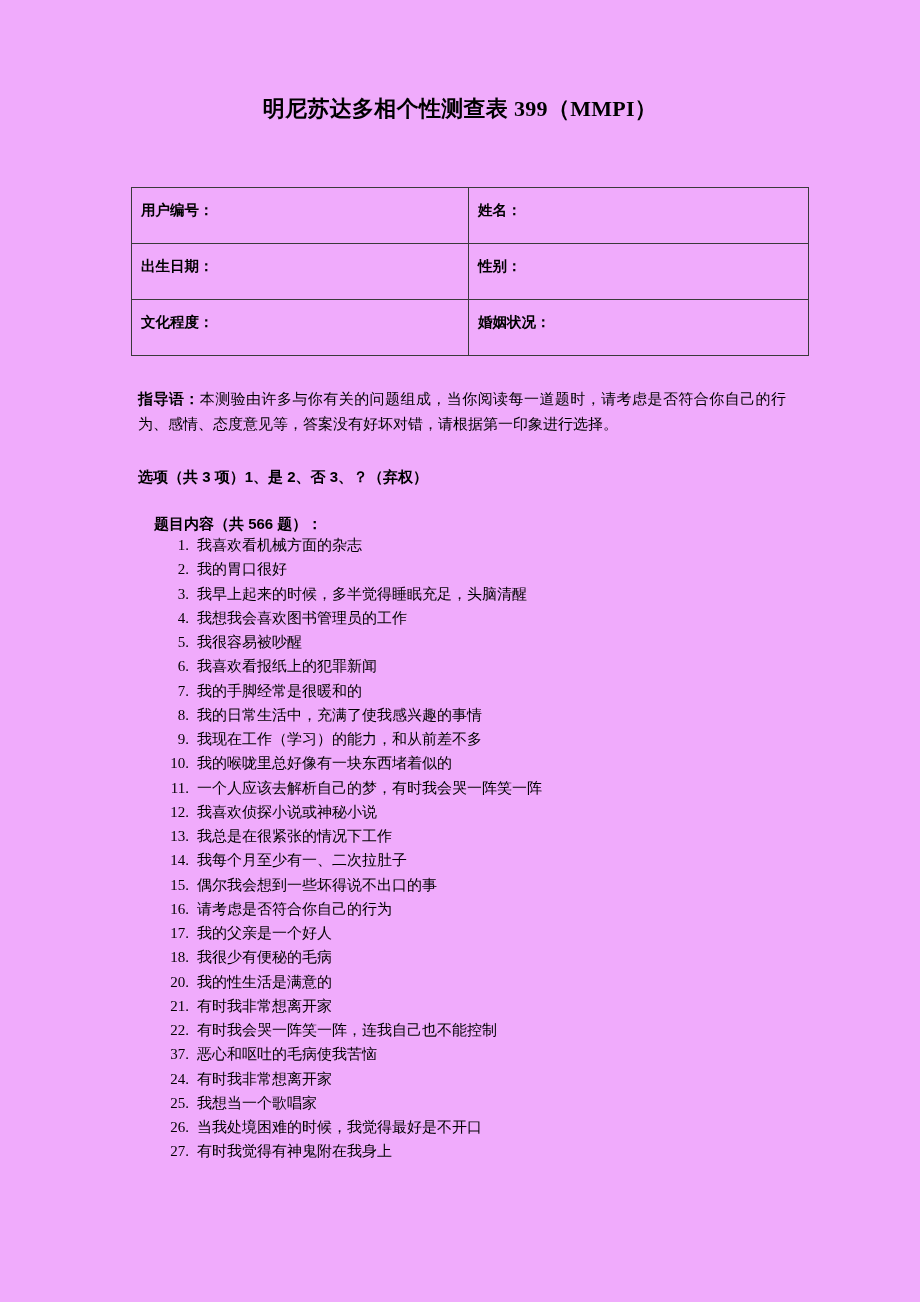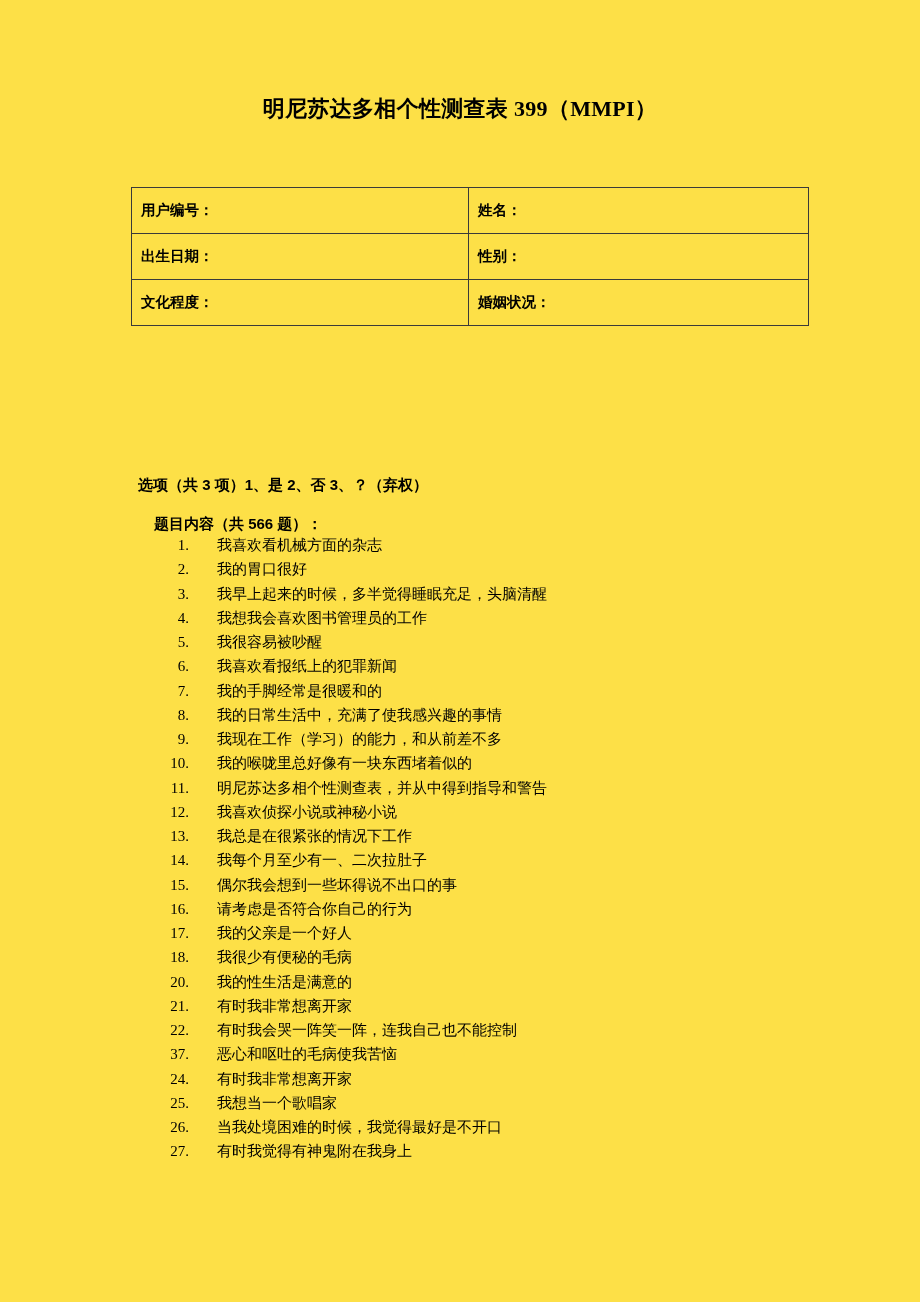--- a/index.html
+++ b/index.html
@@ -5,21 +5,21 @@
 <style>
   html, body {
     margin: 0;
     padding: 0;
     background: #ffffff;
   }
   .page {
     position: relative;
     width: 920px;
     height: 1302px;
-    background: #fde047;
+    background: #f0abfc;
     overflow: hidden;
     font-family: "Liberation Serif", "DejaVu Serif", serif;
     color: #000000;
     -webkit-font-smoothing: antialiased;
   }
 
   
   .doc-title {
     position: absolute;
     left: 0;
@@ -37,21 +37,21 @@
     position: absolute;
     left: 131px;
     top: 187px;
     width: 657px;
     border-collapse: collapse;
     table-layout: fixed;
   }
   .info-table td {
     border: 1px solid #3a3a3a;
     height: 45px;
-    padding: 0 0 0 9px;
+    padding: 0 0 10px 9px;
     vertical-align: middle;
     font-size: 14.5px;
     font-weight: bold;
     font-family: "Liberation Sans", "DejaVu Sans", sans-serif;
     line-height: 1.2;
   }
   .info-table td.col-left  { width: 327px; }
   .info-table td.col-right { width: 330px; }
 
   
@@ -74,21 +74,20 @@
 
   .options-line {
     position: absolute;
     left: 138px;
     top: 465px;
     width: 700px;
     font-size: 15px;
     line-height: 23px;
     font-weight: bold;
     font-family: "Liberation Sans", "DejaVu Sans", sans-serif;
-    margin-top: 8px;
   }
 
   .questions-heading {
     position: absolute;
     left: 154px;
     top: 512px;
     width: 700px;
     font-size: 15px;
     line-height: 23px;
     font-weight: bold;
@@ -117,21 +116,20 @@
     flex: 0 0 auto;
     width: 37px;
     text-align: right;
     padding-right: 8px;
     box-sizing: border-box;
     font-family: "Liberation Serif", "DejaVu Serif", serif;
   }
   .q-text {
     flex: 0 0 auto;
     font-family: "Liberation Sans", "DejaVu Sans", sans-serif;
-    margin-left: 20px;
   }
 </style>
 </head>
 <body>
 
 <div class="page">
 
   <div class="doc-title">明尼苏达多相个性测查表 399（MMPI）</div>
 
   <table class="info-table">
@@ -144,20 +142,23 @@
         <td class="col-left">出生日期：</td>
         <td class="col-right">性别：</td>
       </tr>
       <tr>
         <td class="col-left">文化程度：</td>
         <td class="col-right">婚姻状况：</td>
       </tr>
     </tbody>
   </table>
 
+  <div class="guide-block">
+    <span class="lead">指导语：</span><span class="body">本测验由许多与你有关的问题组成，当你阅读每一道题时，请考虑是否符合你自己的行为、感情、态度意见等，答案没有好坏对错，请根据第一印象进行选择。</span>
+  </div>
 
   <div class="options-line">选项（共 3 项）1、是 2、否 3、？（弃权）</div>
 
   <div class="questions-heading">题目内容（共 566 题）：</div>
 
   <ol class="question-list">
     <li class="q-item">
         <span class="q-num">1.</span>
         <span class="q-text">我喜欢看机械方面的杂志</span>
       </li>
@@ -192,21 +193,21 @@
     <li class="q-item">
         <span class="q-num">9.</span>
         <span class="q-text">我现在工作（学习）的能力，和从前差不多</span>
       </li>
     <li class="q-item">
         <span class="q-num">10.</span>
         <span class="q-text">我的喉咙里总好像有一块东西堵着似的</span>
       </li>
     <li class="q-item">
         <span class="q-num">11.</span>
-        <span class="q-text">明尼苏达多相个性测查表，并从中得到指导和警告</span>
+        <span class="q-text">一个人应该去解析自己的梦，有时我会哭一阵笑一阵</span>
       </li>
     <li class="q-item">
         <span class="q-num">12.</span>
         <span class="q-text">我喜欢侦探小说或神秘小说</span>
       </li>
     <li class="q-item">
         <span class="q-num">13.</span>
         <span class="q-text">我总是在很紧张的情况下工作</span>
       </li>
     <li class="q-item">

